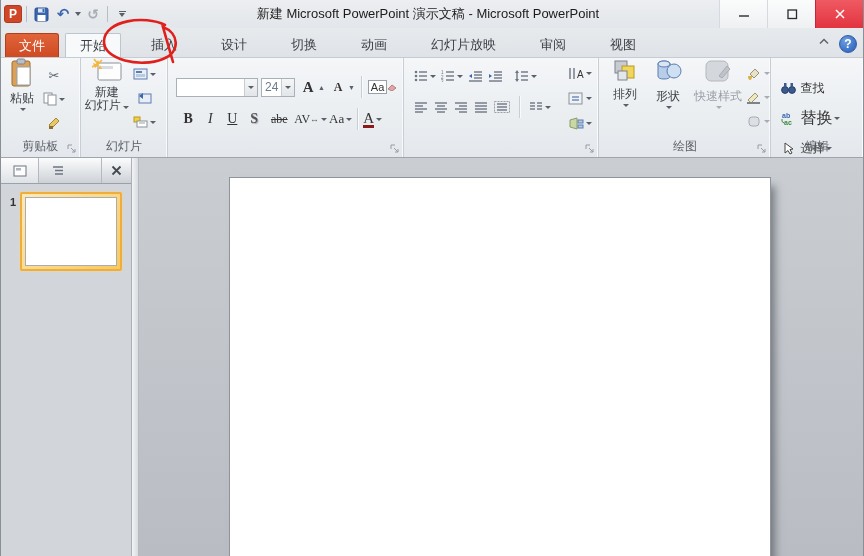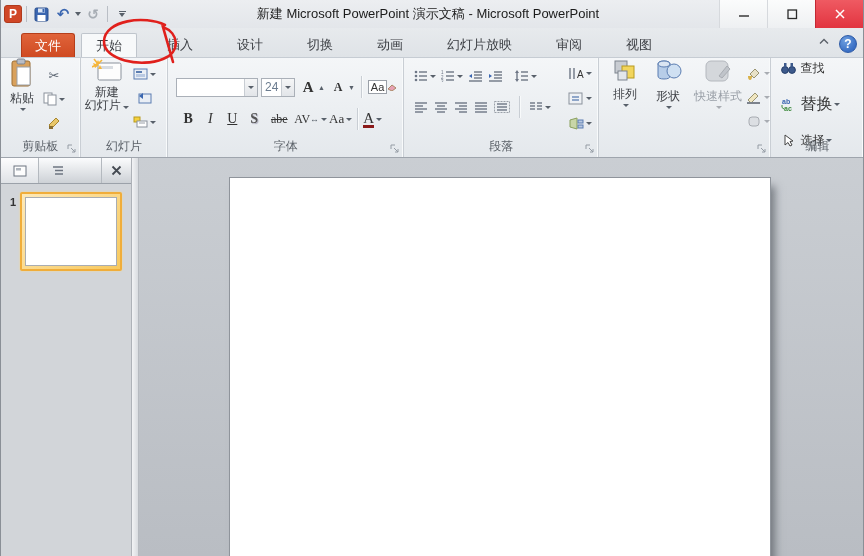--- a/index.html
+++ b/index.html
@@ -27,21 +27,21 @@
   #title-text { position:absolute; left:0; right:8px; top:0; height:28px; line-height:28px;
     text-align:center; font-size:13px; color:#1b1b1b; pointer-events:none; }
   .win-controls { position:absolute; right:0; top:0; height:28px; display:flex; }
   .wbtn { width:48px; height:28px; display:flex; align-items:center; justify-content:center;
     background:linear-gradient(#fbfcfc,#eef0f2); border-left:1px solid #d6d9dd; }
   .wbtn svg { display:block; }
   .wbtn.close { background:linear-gradient(#ef5a62,#e23440); border-left:1px solid #c22833; }
   
   #tabrow { position:absolute; top:28px; left:0; right:0; height:29px;
     background:linear-gradient(#e7eaed,#dfe3e7); display:flex; align-items:flex-end; }
-  .file-tab { margin-left:20px; width:54px; height:24px; border-radius:3px 3px 0 0;
+  .file-tab { margin-left:4px; width:54px; height:24px; border-radius:3px 3px 0 0;
     background:linear-gradient(#e0643a,#cf4a22); color:#fff; font-size:13px;
     display:flex; align-items:center; justify-content:center; border:1px solid #b53e1a; border-bottom:none; }
   .tab { height:24px; padding:0 14px; display:flex; align-items:center; font-size:13px; color:#3c3f44;margin-left:16px; }
   .tab.active { background:#f7f9fa; border:1px solid #bfc5cc; border-bottom:none;
     border-radius:2px 2px 0 0; margin-left:6px; }
   .ribbon-right { position:absolute; right:6px; bottom:4px; display:flex; align-items:center; gap:6px; }
   .collapse-btn { color:#5a6168; font-size:10px; width:18px; height:16px; text-align:center; }
   .help-btn { width:18px; height:18px; border-radius:50%;
     background:radial-gradient(circle at 35% 30%, #6e9fe0, #3a6fc4 70%);
     color:#fff; font-weight:bold; font-size:12px; display:flex; align-items:center; justify-content:center;
@@ -289,21 +289,20 @@
       <span class="sbtn">
         <span class="fontbtn" style="width:auto;font-size:13px">Aa</span>
           <span class="caret"></span>
       </span>
       <div class="vsep"></div>
       <span class="sbtn">
         <span class="fontbtn" style="width:auto;font-size:15px;border-bottom:3px solid #8b1a1a;line-height:14px">A</span>
         <span class="caret"></span>
       </span>
     </div>
-    <div class="glabel">字体</div>
     <svg class="launcher" width="10" height="10">
       <path d="M1 1 H5 M1 1 V5" stroke="#7a828c" fill="none"></path>
         <path d="M4 4 L8 8 M8 8 H5 M8 8 V5" stroke="#7a828c" fill="none"></path>
     </svg>
   </div>
 
   <div class="rgroup" style="width:196px">
     <div style="display:flex;align-items:center;gap:5px;padding:8px 4px 0 10px">
       <span class="sbtn">
         <svg class="icon-lines" width="14" height="12">
@@ -429,21 +428,20 @@
       </span>
       <span class="sbtn">
         <svg width="16" height="13">
             <path d="M2 3 L9 1 L9 12 L2 10 Z" fill="#c8d6a8" stroke="#8aa05e"></path>
             <rect x="10" y="3" width="5" height="3" fill="#b9c9e2" stroke="#5b7db1"></rect>
             <rect x="10" y="8" width="5" height="3" fill="#b9c9e2" stroke="#5b7db1"></rect>
           </svg>
         <span class="caret"></span>
       </span>
     </div>
-    <div class="glabel">段落</div>
     <svg class="launcher" width="10" height="10">
       <path d="M1 1 H5 M1 1 V5" stroke="#7a828c" fill="none"></path>
         <path d="M4 4 L8 8 M8 8 H5 M8 8 V5" stroke="#7a828c" fill="none"></path>
     </svg>
   </div>
 
   <div class="rgroup" style="width:172px">
     <div style="display:flex;padding-left:4px">
       <div class="bigbtn" style="width:44px">
         <svg width="26" height="26" viewBox="0 0 26 26">
@@ -487,28 +485,29 @@
             <span class="caret" style="border-top-color:#a8acb2"></span>
         </span>
         <span class="sbtn">
           <svg width="16" height="13">
             <rect x="3" y="2" width="10" height="9" rx="3" fill="#dcdfe3" stroke="#a8acb2"></rect>
           </svg>
             <span class="caret" style="border-top-color:#a8acb2"></span>
         </span>
       </div>
     </div>
+    <div class="glabel">绘图</div>
     <svg class="launcher" width="10" height="10">
       <path d="M1 1 H5 M1 1 V5" stroke="#7a828c" fill="none"></path>
         <path d="M4 4 L8 8 M8 8 H5 M8 8 V5" stroke="#7a828c" fill="none"></path>
     </svg>
   </div>
 
   <div class="rgroup" style="width:92px;border-right:none">
-    <div style="display:flex;flex-direction:column;gap:16px;padding:0 0 0 10px">
+    <div style="display:flex;flex-direction:column;gap:10px;padding:20px 0 0 10px">
       <span class="sbtn" style="justify-content:flex-start">
         <svg width="15" height="12">
           <circle cx="4" cy="8" r="3.4" fill="#3d5a8c" stroke="#27406b"></circle>
           <circle cx="11" cy="8" r="3.4" fill="#3d5a8c" stroke="#27406b"></circle>
           <rect x="3" y="1" width="2.5" height="4" fill="#3d5a8c"></rect>
           <rect x="9.5" y="1" width="2.5" height="4" fill="#3d5a8c"></rect>
         </svg>
         <span style="margin-left:4px;font-size:12px">查找</span>
       </span>
       <span class="sbtn" style="justify-content:flex-start">

